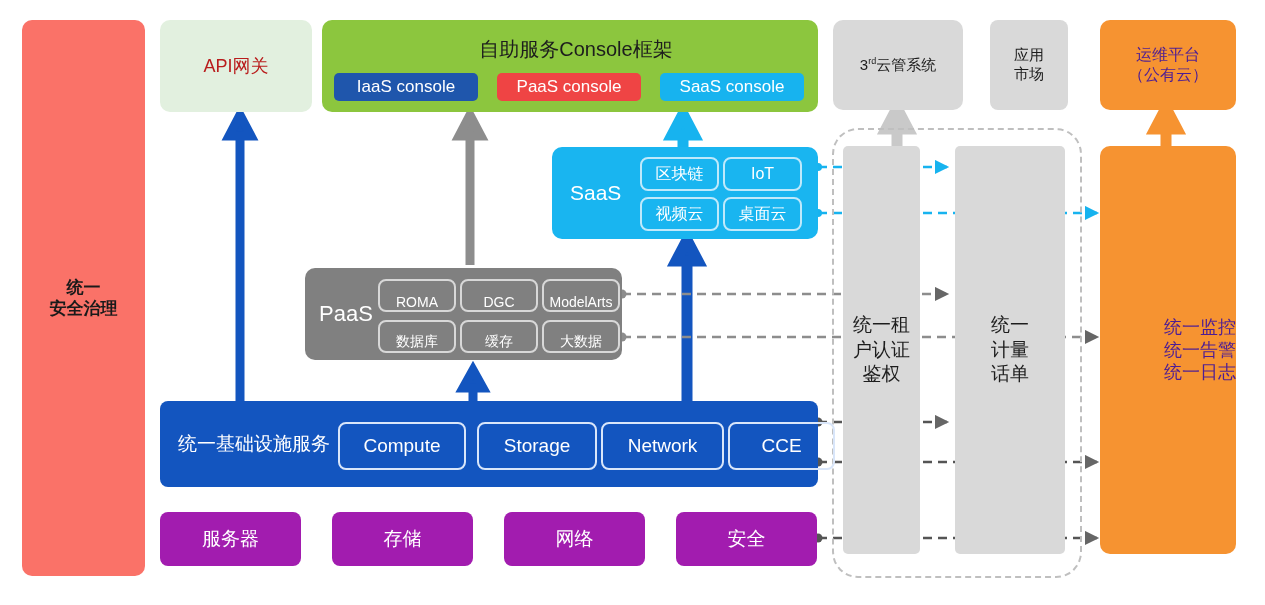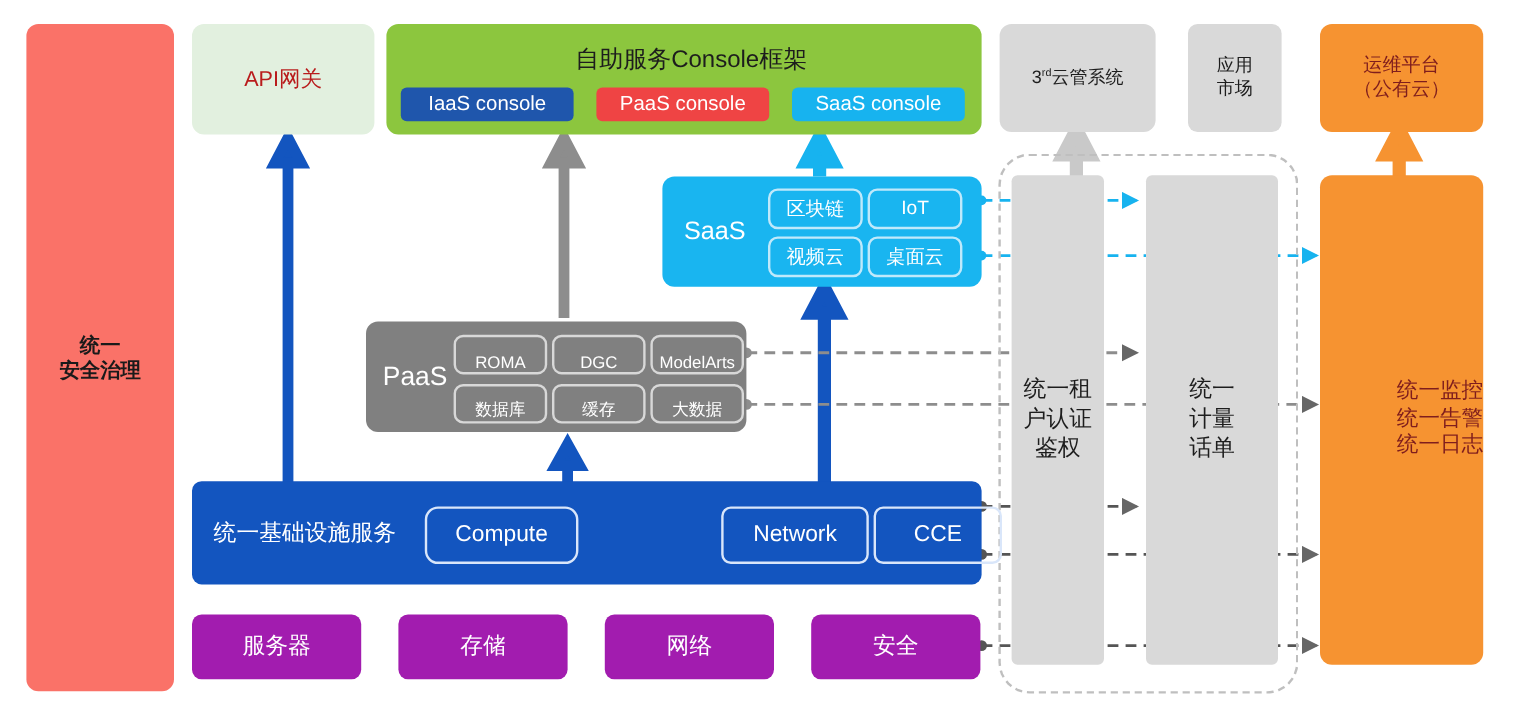--- a/index.html
+++ b/index.html
@@ -20,21 +20,21 @@
   .chip.iaas{background:#1f56ac;}
   .chip.paas{background:#ef4444;}
   .chip.saas{background:#17b3ef;}
 
   
   .graybox{background:#d9d9d9;color:#1d1d1d;font-size:15px;border-radius:10px;}
   .graybox.sq{border-radius:8px;}
   sup{font-size:9px;vertical-align:super;}
 
   
-  .orange{background:#f69331;color:#7f1d1d;font-size:16px;border-radius:10px;font-family:Liberation Mono, monospace;}
+  .orange{background:#f69331;color:#4c1d95;font-size:16px;border-radius:10px;}
 
   
   .saas-layer{background:#19b5f0;border-radius:10px;}
   .saas-label{position:absolute;left:18px;top:50%;transform:translateY(-50%);color:#fff;font-size:21px;}
   .pill{position:absolute;border:2px solid #bfe9fb;border-radius:8px;color:#fff;font-size:16px;display:flex;align-items:center;justify-content:center;background:transparent;}
 
   
   .paas-layer{background:#808080;border-radius:10px;}
   .paas-label{position:absolute;left:14px;top:50%;transform:translateY(-50%);color:#fff;font-size:22px;}
   .pill-g{position:absolute;border:2px solid #d8d8d8;border-radius:8px;color:#ffffff;font-size:14px;display:flex;align-items:flex-end;justify-content:center;}
@@ -217,22 +217,25 @@
     <div class="pill-g" style="left:155px;top:52px;width:74px;height:29px;">
       <span>缓存</span>
     </div>
     <div class="pill-g" style="left:237px;top:52px;width:74px;height:29px;">
       <span>大数据</span>
     </div>
   </div>
 
   <div class="infra" style="position:absolute;left:160px;top:401px;width:658px;height:86px;">
     <div class="infra-label">统一基础设施服务</div>
-    <div class="pill-b" style="left:194px;top:21px;width:124px;height:44px;border-radius:11px;">
+    <div class="pill-b" style="left:178px;top:21px;width:124px;height:44px;">
       <span>Compute</span>
+    </div>
+    <div class="pill-b" style="left:317px;top:21px;width:116px;height:44px;">
+      <span>Storage</span>
     </div>
     <div class="pill-b" style="left:441px;top:21px;width:119px;height:44px;">
       <span>Network</span>
     </div>
     <div class="pill-b" style="left:568px;top:21px;width:103px;height:44px;">
       <span>CCE</span>
     </div>
   </div>
 
   <div class="box hw" style="left:160px;top:512px;width:141px;height:54px;">

